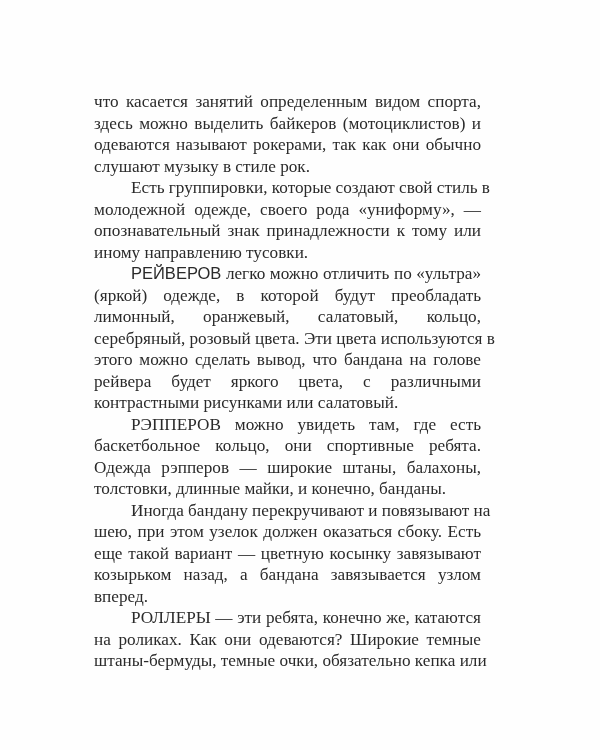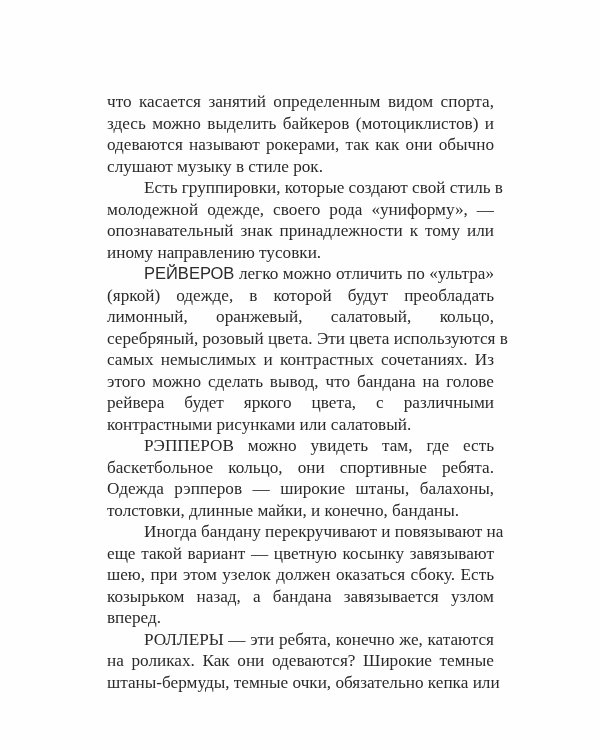--- a/index.html
+++ b/index.html
@@ -1,19 +1,19 @@
 <!DOCTYPE html>
 <html><head>
 <meta charset="utf-8">
 <style>
   html, body { margin:0; padding:0; background:#ffffff; }
   body { width:600px; height:750px; position:relative; overflow:hidden; }
   .page { position:absolute; left:0; top:0; width:600px; height:750px; background:#fefefe; }
   .text-block {
-    position:absolute; left:107px; top:91px; width:387px;
+    position:absolute; left:94px; top:91px; width:387px;
     font-family:"Liberation Serif", serif; font-size:17.2px; line-height:21.5px;
     color:#2a2a2a;
   }
   .line { display:block; height:21.5px; white-space:nowrap; text-align:justify; text-align-last:justify; }
   .line.last { text-align-last:left; }
   .line.indent { padding-left:37px; }
   .sans { font-family:"Liberation Sans", sans-serif; font-size:16.5px;margin-top:33px; }
 </style>
 </head>
 <body>
@@ -33,37 +33,36 @@
       <span class="line">молодежной одежде, своего рода «униформу», —</span>
       <span class="line">опознавательный знак принадлежности к тому или</span>
       <span class="line last">иному направлению тусовки.</span>
     </div>
 
     <div>
       <span class="line indent"><span class="sans">РЕЙВЕРОВ</span><span> легко можно отличить по «ультра»</span></span>
       <span class="line">(яркой) одежде, в которой будут преобладать</span>
       <span class="line">лимонный, оранжевый, салатовый, кольцо,</span>
       <span class="line">серебряный, розовый цвета. Эти цвета используются в</span>
-      <span class="line">самых немыслимых и контрастных сочетаниях. Из</span>
       <span class="line">этого можно сделать вывод, что бандана на голове</span>
       <span class="line">рейвера будет яркого цвета, с различными</span>
       <span class="line last">контрастными рисунками или салатовый.</span>
     </div>
 
     <div>
       <span class="line indent">РЭППЕРОВ можно увидеть там, где есть</span>
       <span class="line">баскетбольное кольцо, они спортивные ребята.</span>
       <span class="line">Одежда рэпперов — широкие штаны, балахоны,</span>
       <span class="line last">толстовки, длинные майки, и конечно, банданы.</span>
     </div>
 
     <div>
       <span class="line indent">Иногда бандану перекручивают и повязывают на</span>
+      <span class="line">шею, при этом узелок должен оказаться сбоку. Есть</span>
       <span class="line">еще такой вариант — цветную косынку завязывают</span>
-      <span class="line">шею, при этом узелок должен оказаться сбоку. Есть</span>
       <span class="line">козырьком назад, а бандана завязывается узлом</span>
       <span class="line last">вперед.</span>
     </div>
 
     <div>
       <span class="line indent">РОЛЛЕРЫ — эти ребята, конечно же, катаются</span>
       <span class="line">на роликах. Как они одеваются? Широкие темные</span>
       <span class="line">штаны-бермуды, темные очки, обязательно кепка или</span>
     </div>
 

